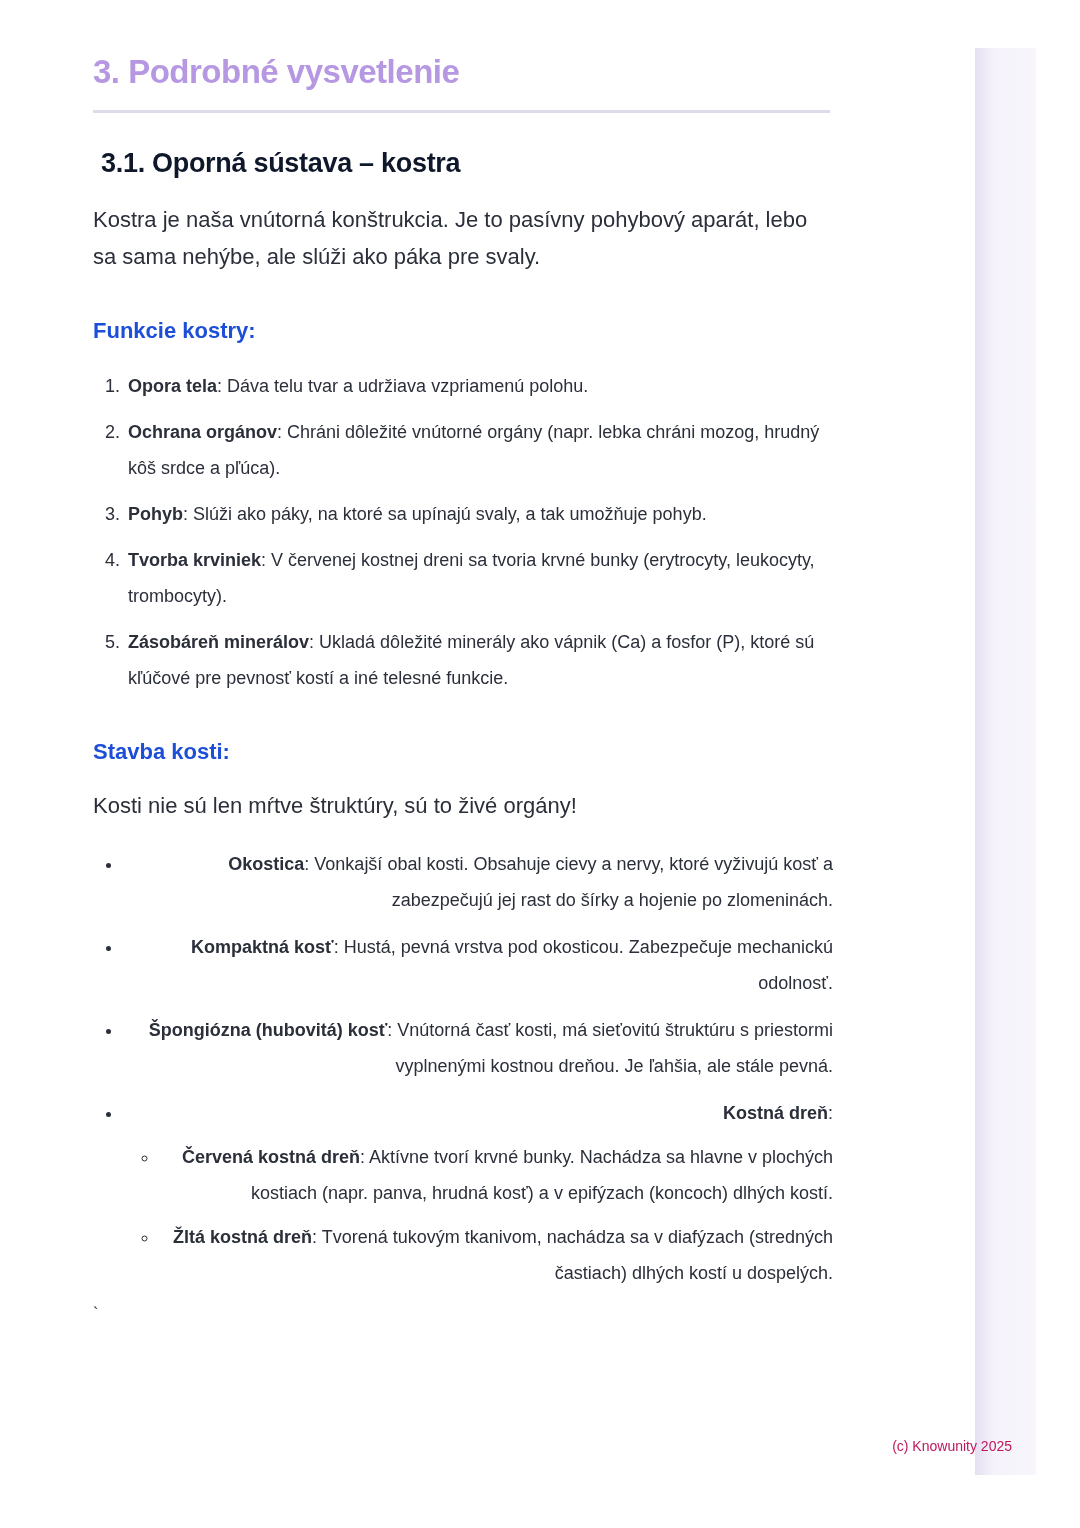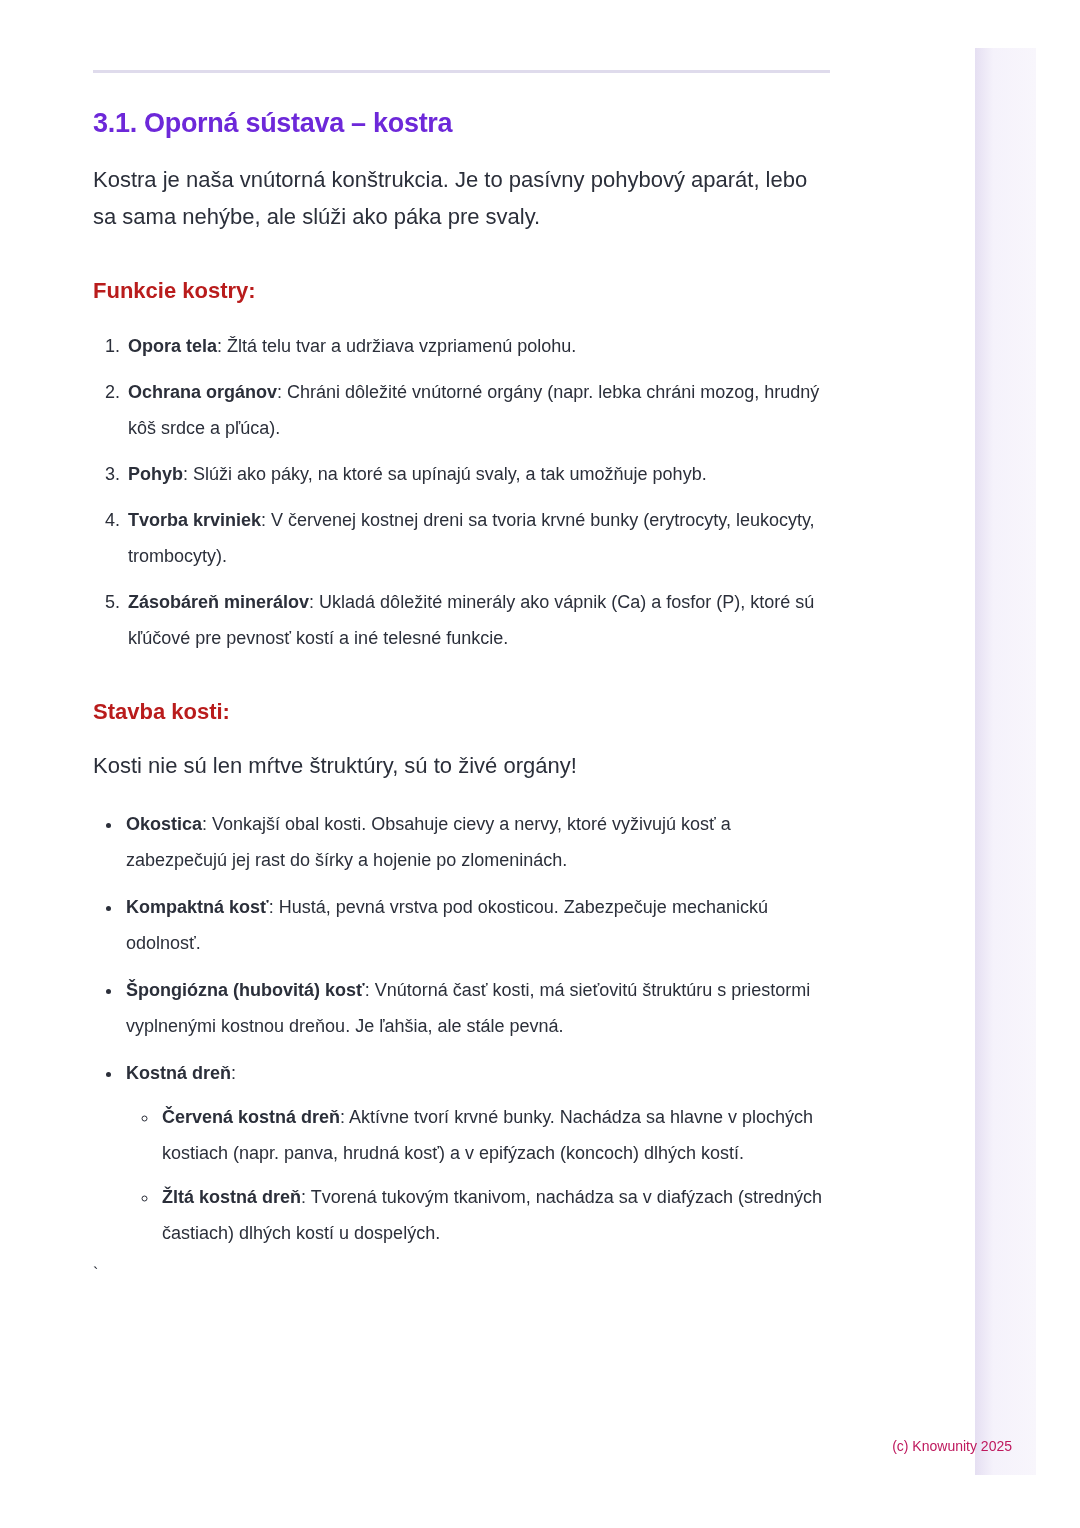--- a/index.html
+++ b/index.html
@@ -39,55 +39,56 @@
     letter-spacing: -0.5px;
     color: #b697e2;
   }
   hr.title-divider {
     border: none;
     border-top: 3px solid #dfdbec;
     margin: 18px 0 0 0;
     width: 737px;
   }
   h2.section-title {
-    margin: 34px 0 0 0;
+    margin: 34px 0 0 8px;
     font-size: 27px;
     line-height: 32px;
     font-weight: bold;
     letter-spacing: -0.3px;
-    color: #6d28d9;
+    color: #0f172a;
   }
   p.body-par {
     margin: 22px 0 0 0;
     font-size: 22px;
     line-height: 37px;
   }
   h3.minor-heading {
     margin: 42px 0 0 0;
     font-size: 22px;
     line-height: 27px;
     font-weight: bold;
-    color: #b91c1c;
+    color: #1d4ed8;
   }
   ol.num-list {
     margin: 24px 0 0 0;
     padding-left: 32px;
     font-size: 18px;
     line-height: 36px;
   }
   ol.num-list > li {
     margin-bottom: 10px;
     padding-left: 3px;
   }
   ul.bullet-list {
     margin: 22px 0 14px 0;
     padding-left: 30px;
     font-size: 18px;
     line-height: 36px;
     list-style-type: disc;
+    text-align: right;
   }
   ul.bullet-list > li {
     margin-bottom: 11px;
     padding-left: 3px;
   }
   ul.nested {
     margin: 4px 0 0 0;
     padding-left: 33px;
     list-style-type: circle;
   }
@@ -110,27 +111,28 @@
     color: #be185d;
     z-index: 2;
   }
 </style>
 </head>
 <body>
 
 <div class="side-strip"></div>
 
 <div class="content">
+  <h1 class="page-title">3. Podrobné vysvetlenie</h1>
   <hr class="title-divider">
   <h2 class="section-title">3.1. Oporná sústava – kostra</h2>
   <p class="body-par">Kostra je naša vnútorná konštrukcia. Je to pasívny pohybový aparát, lebo sa sama nehýbe, ale slúži ako páka pre svaly.</p>
 
   <h3 class="minor-heading">Funkcie kostry:</h3>
   <ol class="num-list" id="functions-list">
-      <li><strong class="term">Opora tela</strong><span>: Žltá telu tvar a udržiava vzpriamenú polohu.</span></li>
+      <li><strong class="term">Opora tela</strong><span>: Dáva telu tvar a udržiava vzpriamenú polohu.</span></li>
       <li><strong class="term">Ochrana orgánov</strong><span>: Chráni dôležité vnútorné orgány (napr. lebka chráni mozog, hrudný kôš srdce a pľúca).</span></li>
       <li><strong class="term">Pohyb</strong><span>: Slúži ako páky, na ktoré sa upínajú svaly, a tak umožňuje pohyb.</span></li>
       <li><strong class="term">Tvorba krviniek</strong><span>: V červenej kostnej dreni sa tvoria krvné bunky (erytrocyty, leukocyty, trombocyty).</span></li>
       <li><strong class="term">Zásobáreň minerálov</strong><span>: Ukladá dôležité minerály ako vápnik (Ca) a fosfor (P), ktoré sú kľúčové pre pevnosť kostí a iné telesné funkcie.</span></li>
     </ol>
 
   <h3 class="minor-heading">Stavba kosti:</h3>
   <p class="body-par">Kosti nie sú len mŕtve štruktúry, sú to živé orgány!</p>
   <ul class="bullet-list" id="structure-list">
       <li><strong class="term">Okostica</strong><span>: Vonkajší obal kosti. Obsahuje cievy a nervy, ktoré vyživujú kosť a zabezpečujú jej rast do šírky a hojenie po zlomeninách.</span></li>

